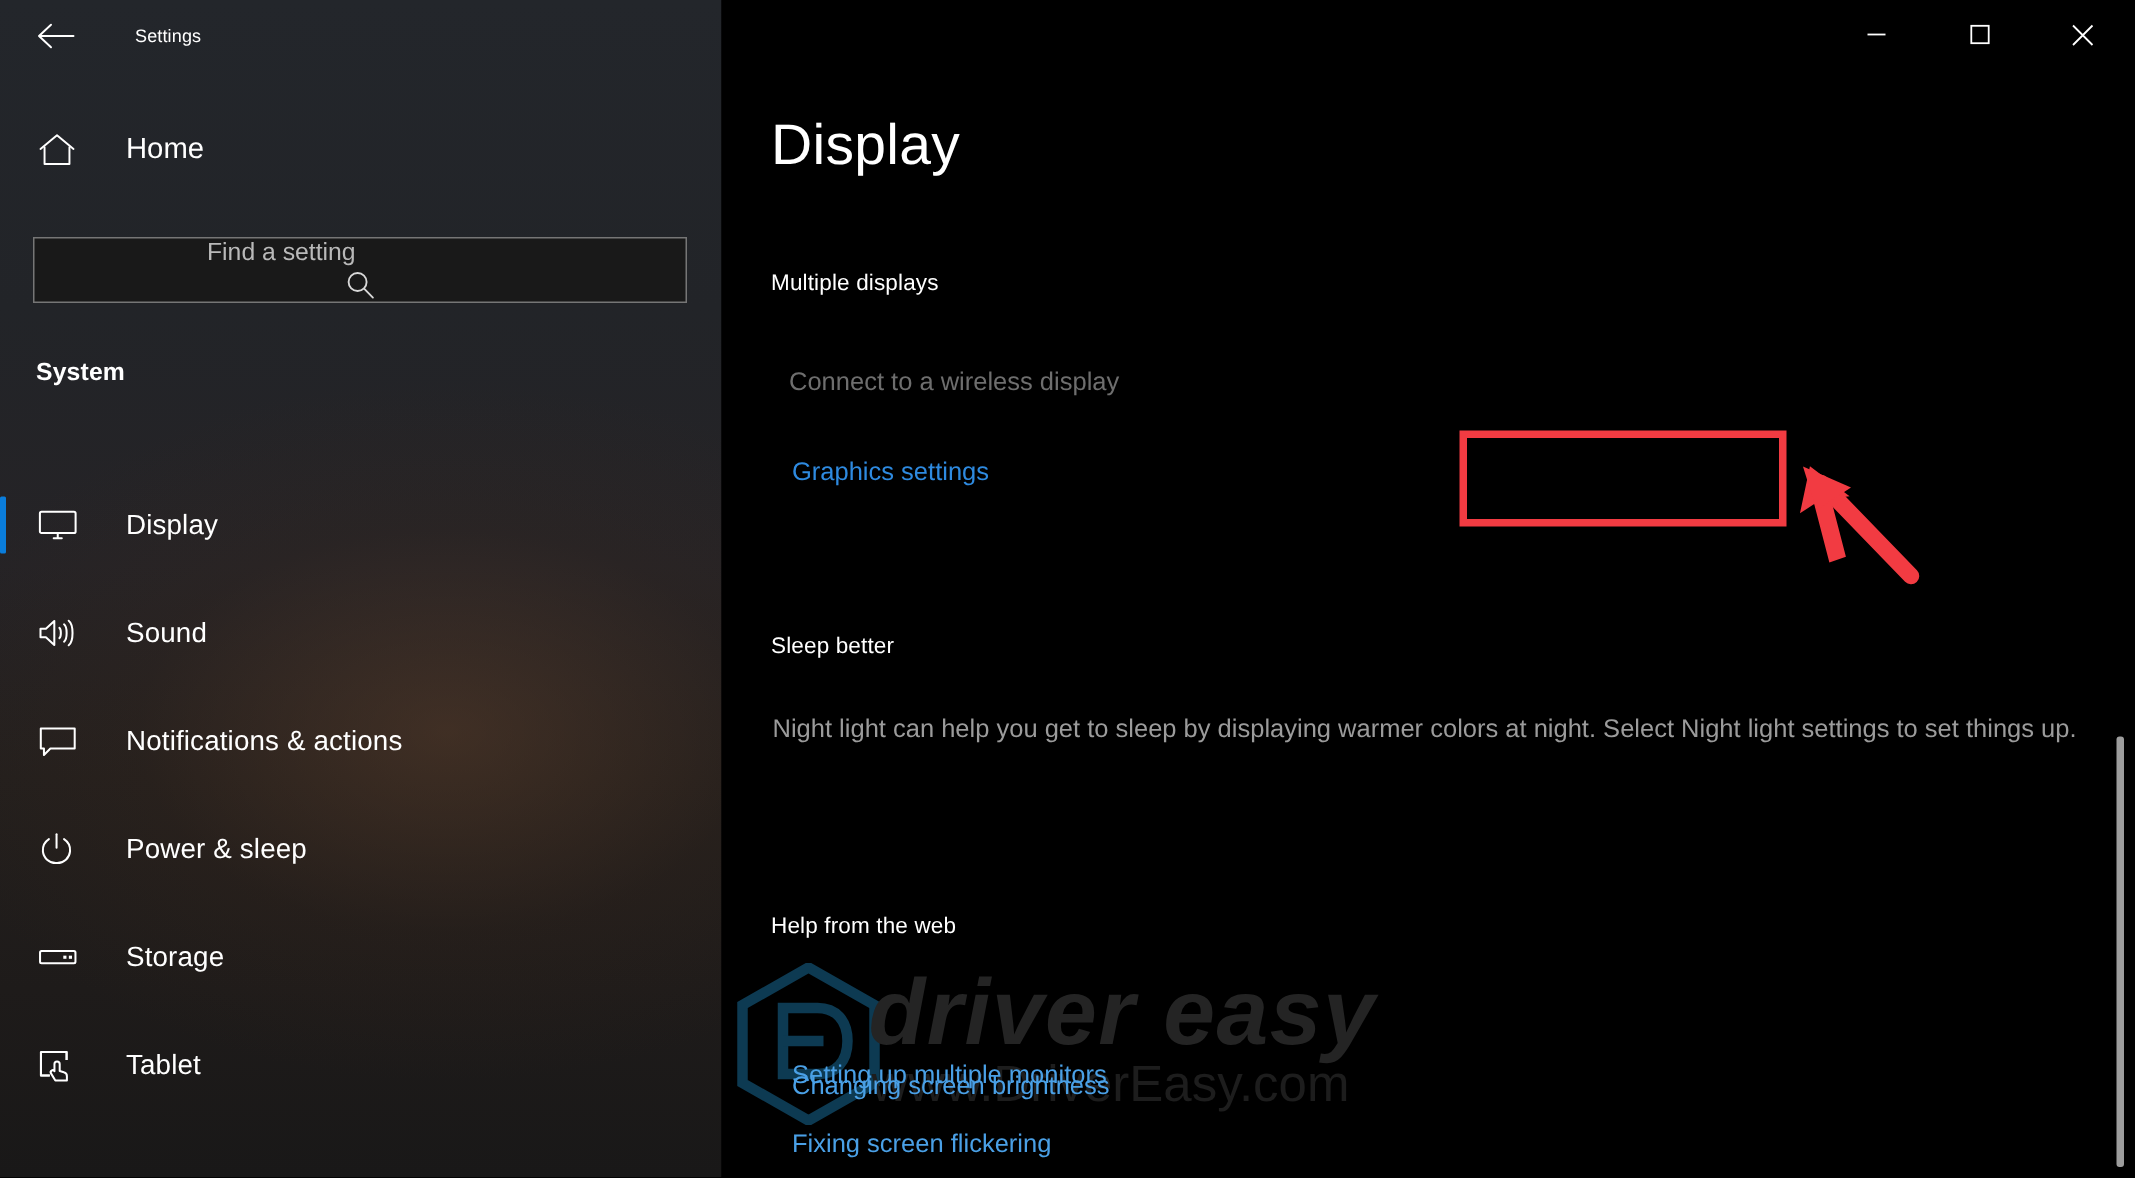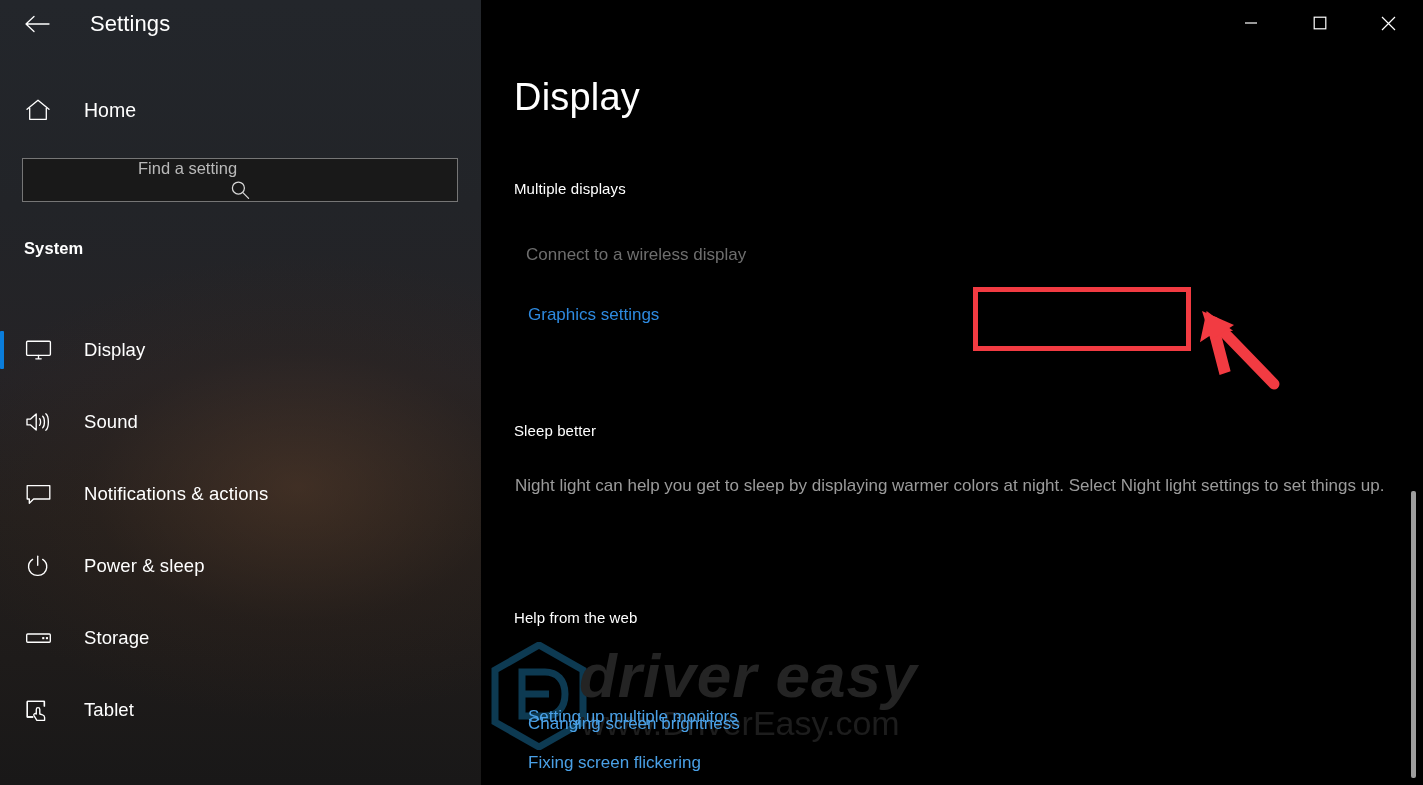--- a/index.html
+++ b/index.html
@@ -46,30 +46,30 @@
     width: 46px; height: 32px;
     margin-left: 14px;
     display: flex; align-items: center; justify-content: center;
     color: #ffffff;
   }
   .back-btn svg { display: block; }
 
   .app-title {
     margin-left: 30px;
     color: #ffffff;
-    font-size: 22px;
+    font-size: 12px;
     font-weight: 400;
     letter-spacing: 0.1px;
   }
 
   .home-row {
     position: absolute;
     left: 0; top: 88px;
     width: 564px; height: 44px;
-    display: flex; align-items: center;
+    display: flex; align-items: flex-start;
   }
   .home-icon {
     width: 44px; margin-left: 16px;
     display: flex; align-items: center; justify-content: center;
     color: #ffffff;
   }
   .home-label {
     margin-left: 24px;
     color: #ffffff;
     font-size: 19.5px;

